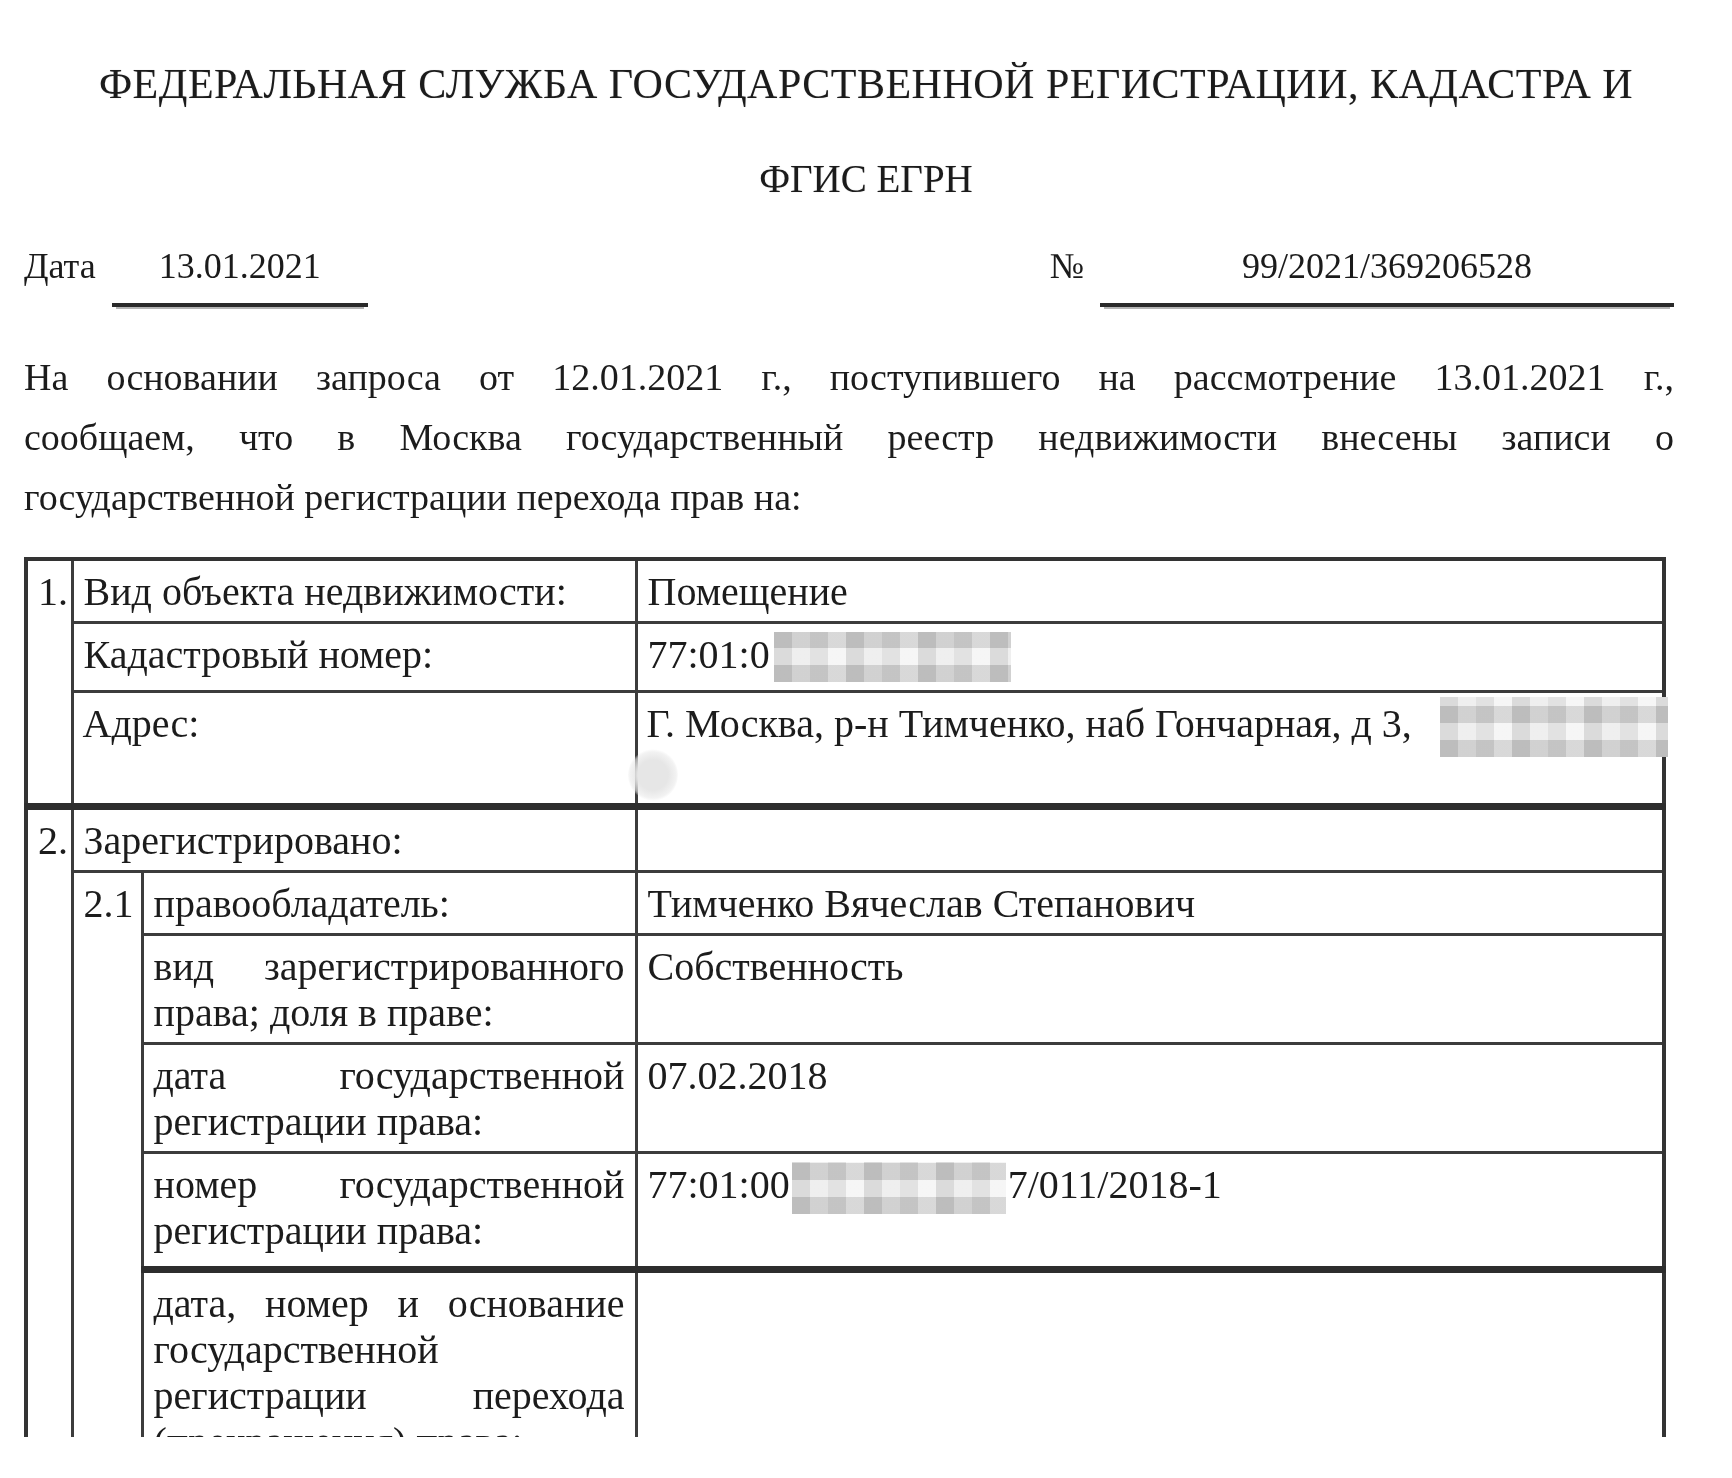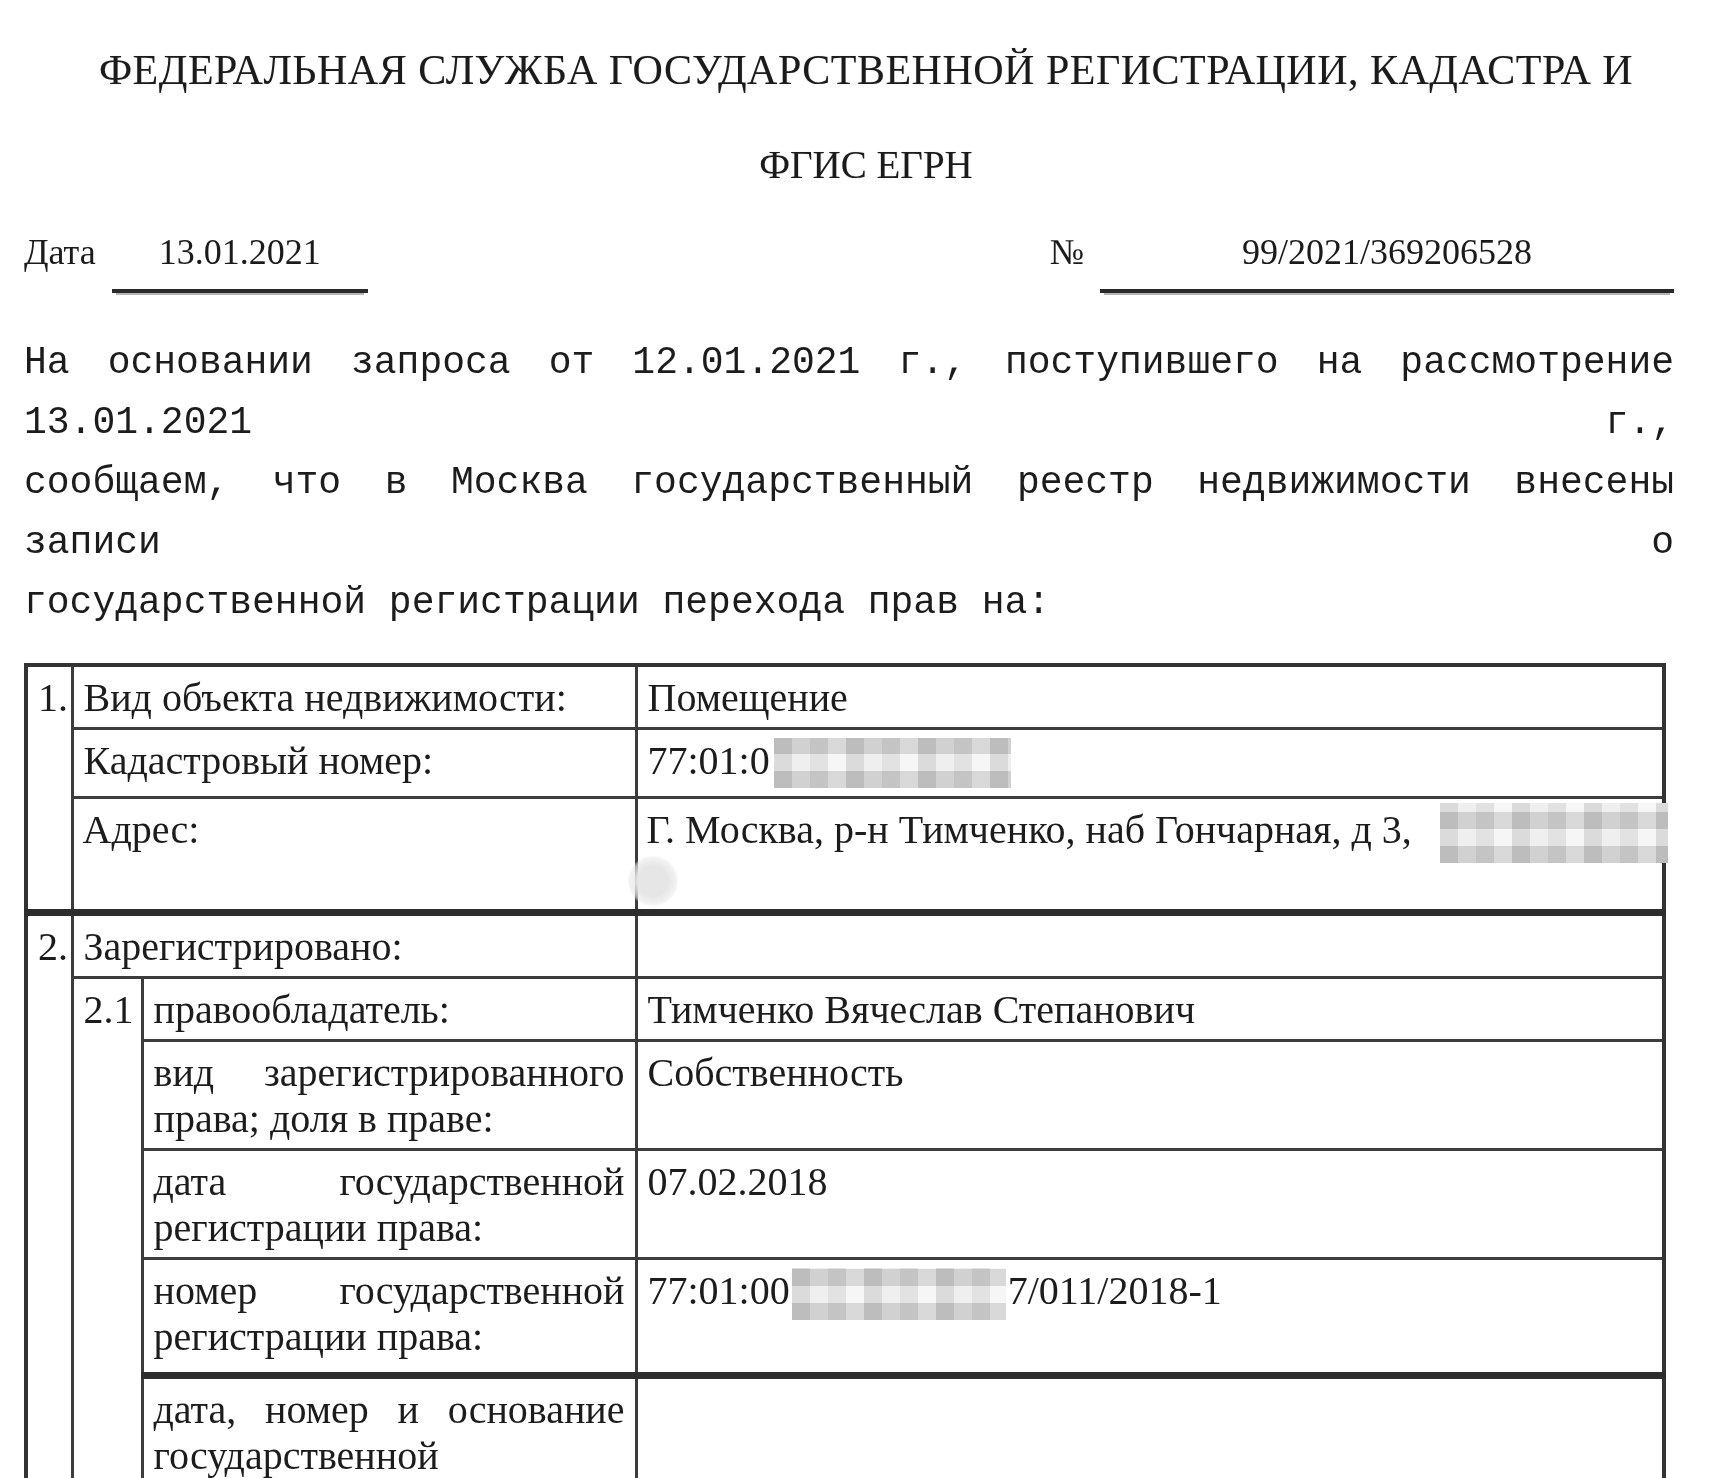--- a/index.html
+++ b/index.html
@@ -5,21 +5,21 @@
   html,body { margin:0; padding:0; background:#ffffff; }
   .page {
     position:relative;
     width:1732px; height:1478px;
     background:#ffffff;
     overflow:hidden;
     font-family:"Liberation Serif","DejaVu Serif",serif;
     color:#1d1d1d;
   }
   
-  .header { padding-top:44px; text-align:center; }
+  .header { padding-top:58px; text-align:center; }
   .title {
     font-size:42px; line-height:52px; font-weight:400;
     letter-spacing:0.5px; color:#1b1b1b;
     text-shadow:0 0 1px rgba(40,40,40,0.25);
   }
   .subtitle {
     margin-top:46px; text-align:center;
     font-size:39px; font-weight:400; color:#1b1b1b;
     text-shadow:0 0 1px rgba(40,40,40,0.25);
   }
@@ -34,21 +34,21 @@
     border-bottom:4px solid #2a2a2a;
     padding-bottom:16px;
     box-shadow:0 6px 0 -4px rgba(120,120,120,0.55);
   }
   .u-date { width:256px; margin-left:16px; }
   .u-num  { width:574px; margin-left:16px; }
   .meta-spacer { flex:1; }
   
   .intro {
     margin:40px 58px 0 24px;
-    font-size:38px; line-height:60px; color:#1c1c1c;font-family:Liberation Mono, monospace;
+    font-size:38px; line-height:60px; color:#1c1c1c;
   }
   .intro .jline { text-align:justify; text-align-last:justify; }
   .intro .jline-last { text-align:left; text-align-last:left; }
   
   .table-wrap {
     margin:30px 0 0 24px;
     width:1644px; height:880px;
     overflow:hidden;
   }
   table.doc {

